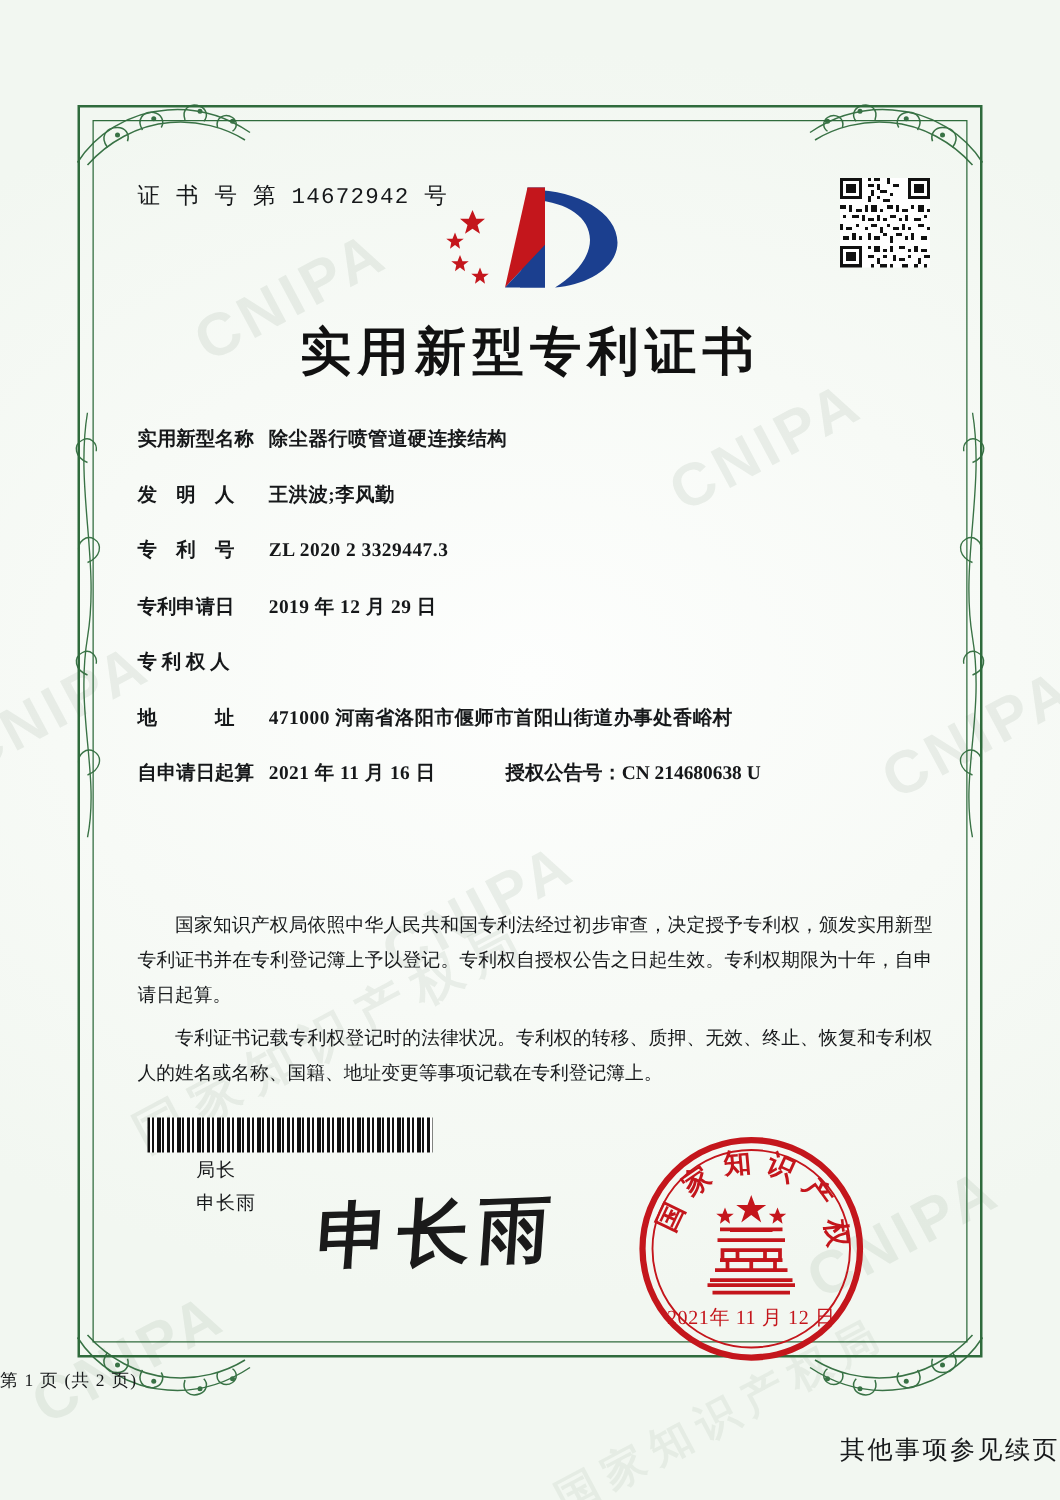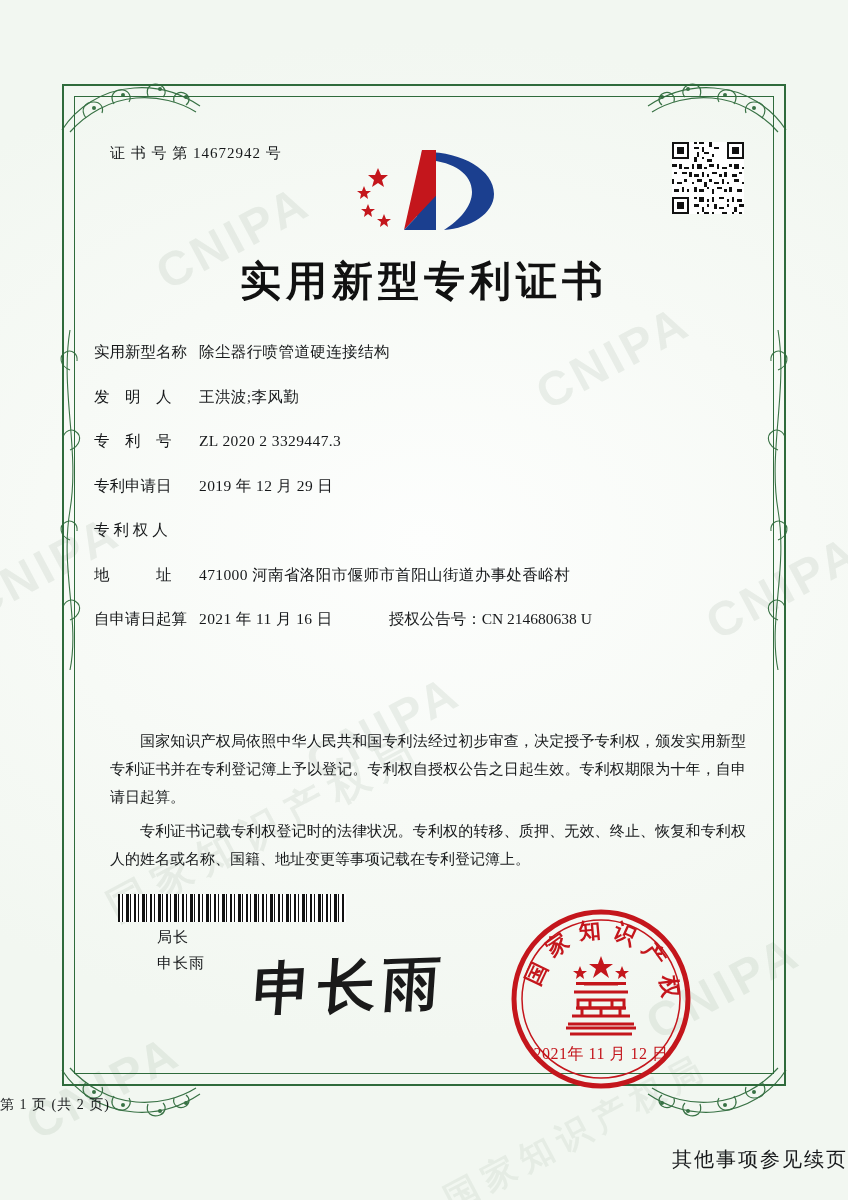--- a/index.html
+++ b/index.html
@@ -81,24 +81,24 @@
     left: 74px;
     top: 96px;
     width: 700px;
     height: 978px;
   }
 
   .cert-no {
     position: absolute;
     left: 36px;
     top: 48px;
-    font-size: 15px;
+    font-size: 18px;
     color: #16181a;
     letter-spacing: 1px;
-    font-family: Liberation Serif, serif;
+    font-family: Liberation Mono, monospace;
   }
 
   
   .qr {
     position: absolute;
     right: 30px;
     top: 46px;
     width: 72px;
     height: 72px;
   }
@@ -121,26 +121,27 @@
     text-align: center;
     font-size: 41px;
     font-weight: 700;
     letter-spacing: 5px;
     color: #111;
     font-family: "Liberation Serif", "DejaVu Serif", serif;
   }
 
   .fields {
     position: absolute;
-    left: 20px;
+    left: 36px;
     top: 248px;
     width: 630px;
     font-size: 15.5px;
     color: #16181a;
     line-height: 1;
+    font-weight: bold;
   }
   .field-row {
     display: flex;
     align-items: baseline;
     margin-bottom: 29px;
     white-space: nowrap;
   }
   .field-label {
     width: 105px;
     flex: 0 0 105px;

